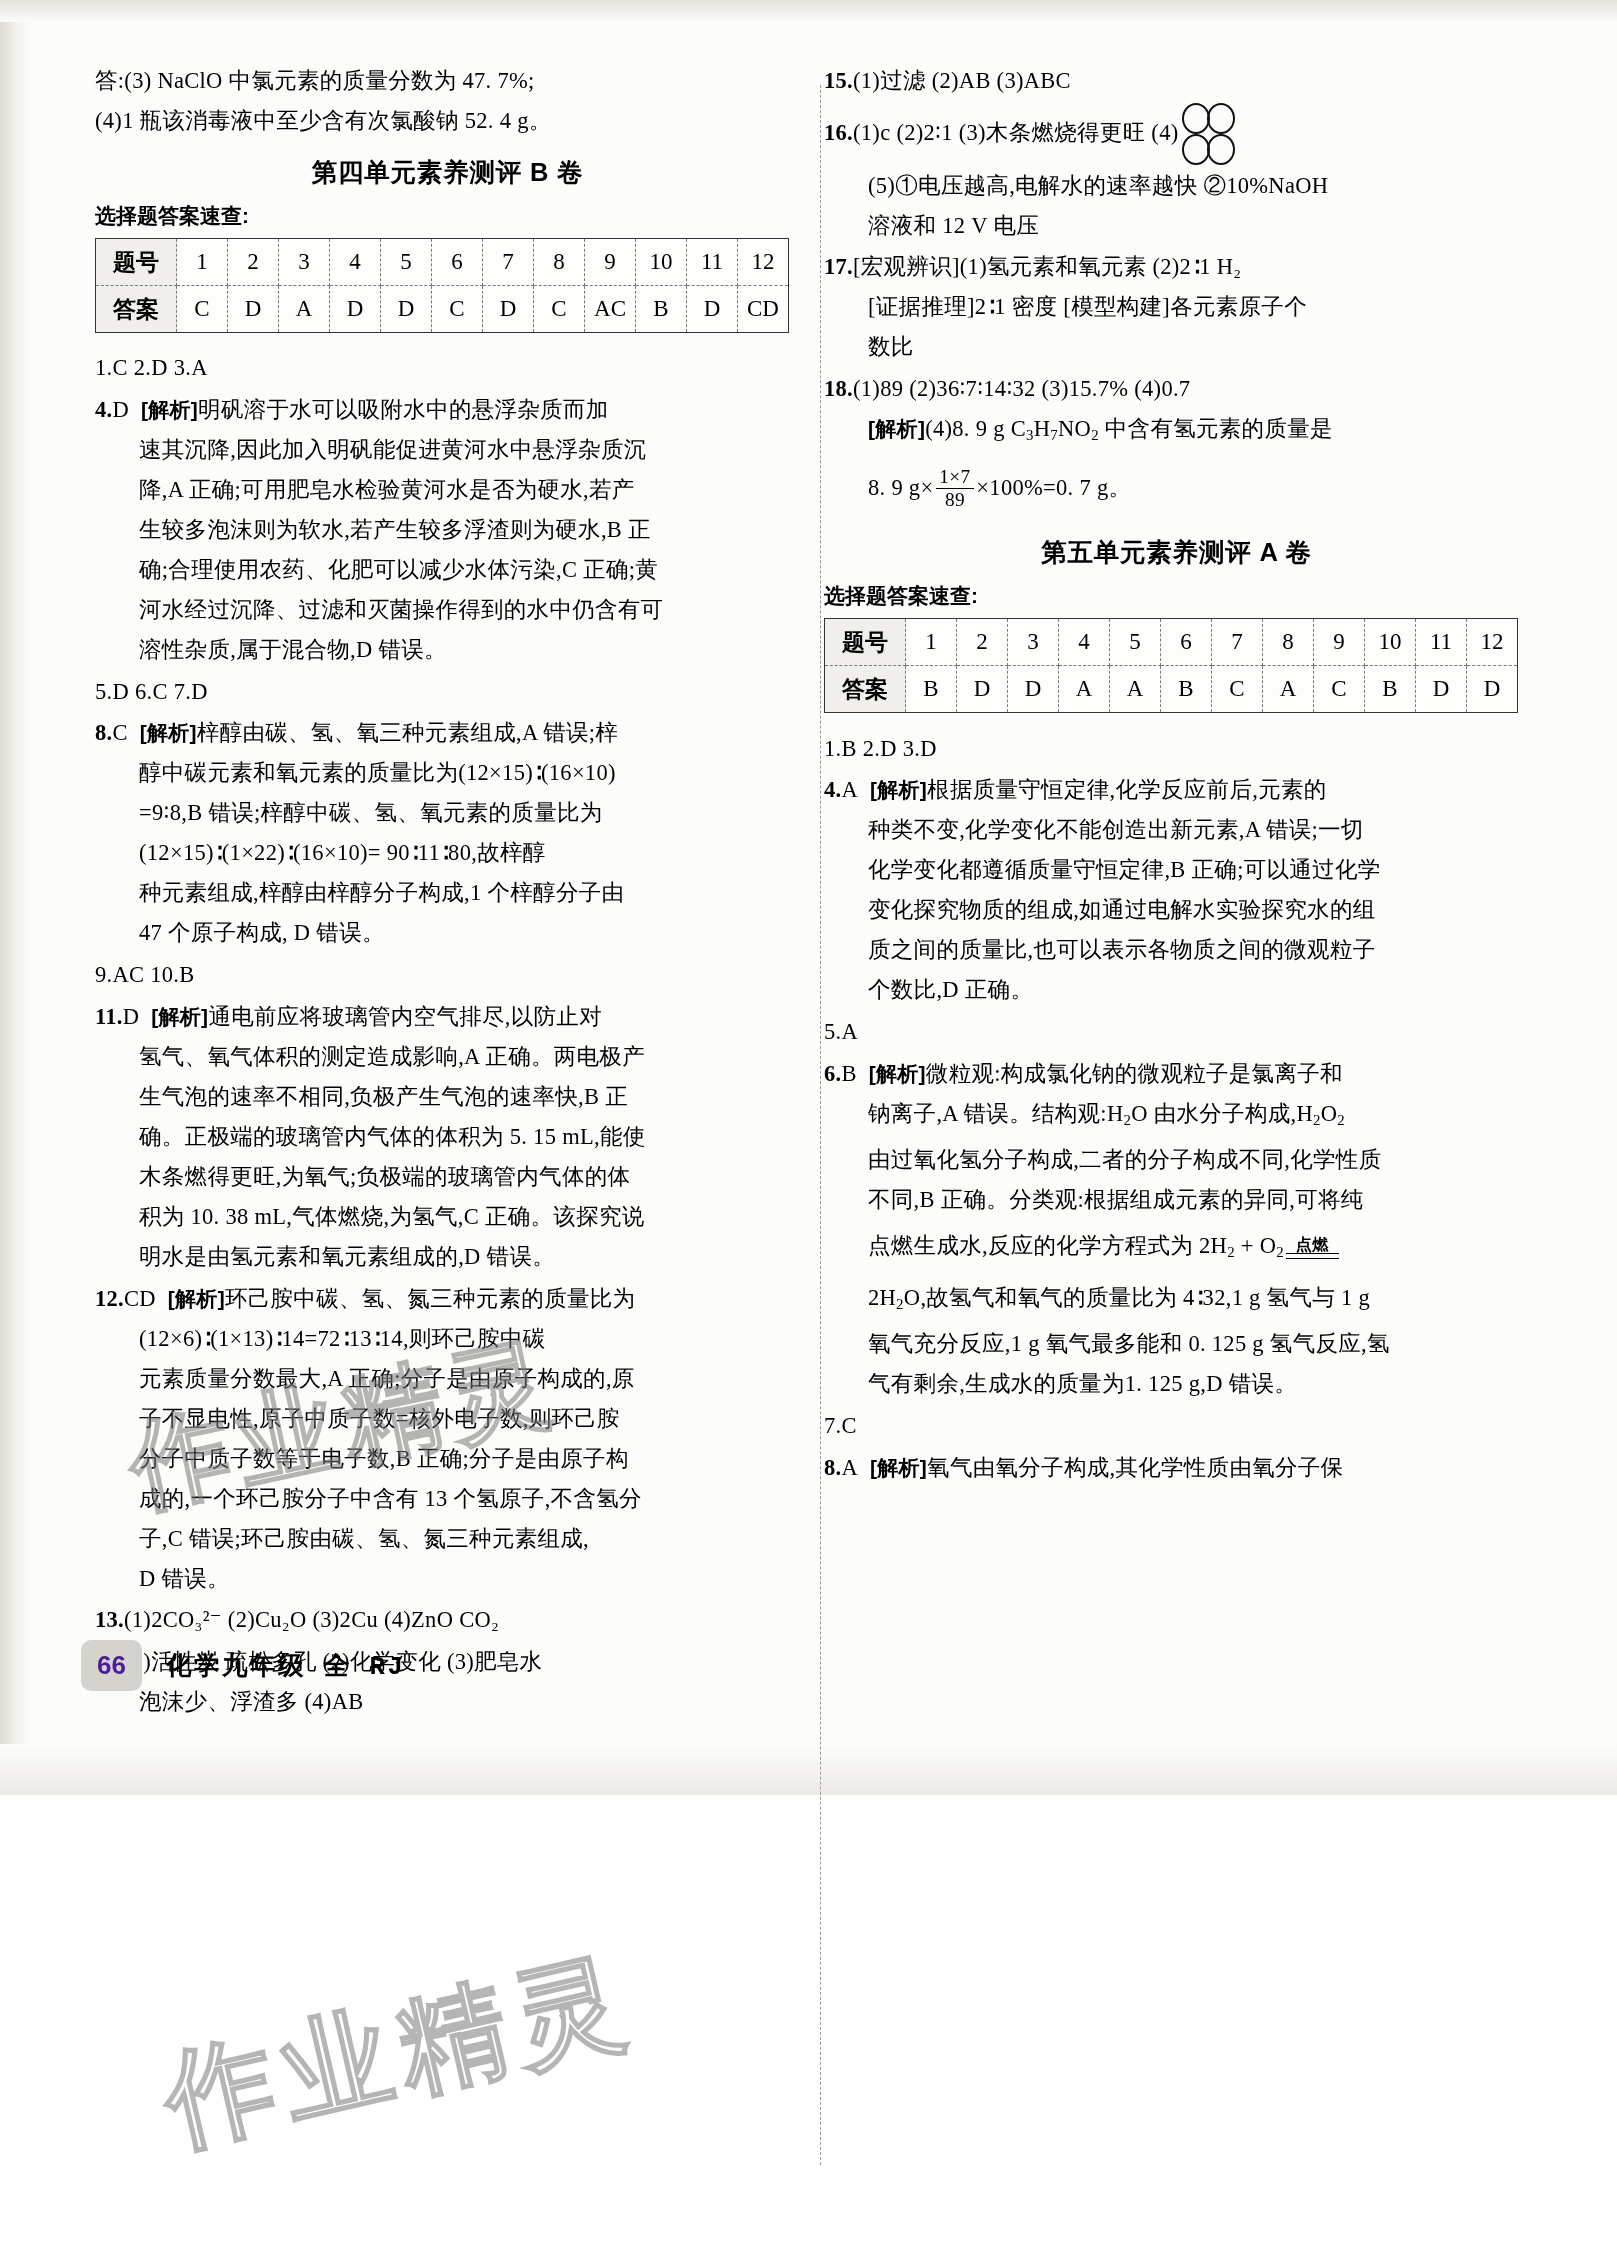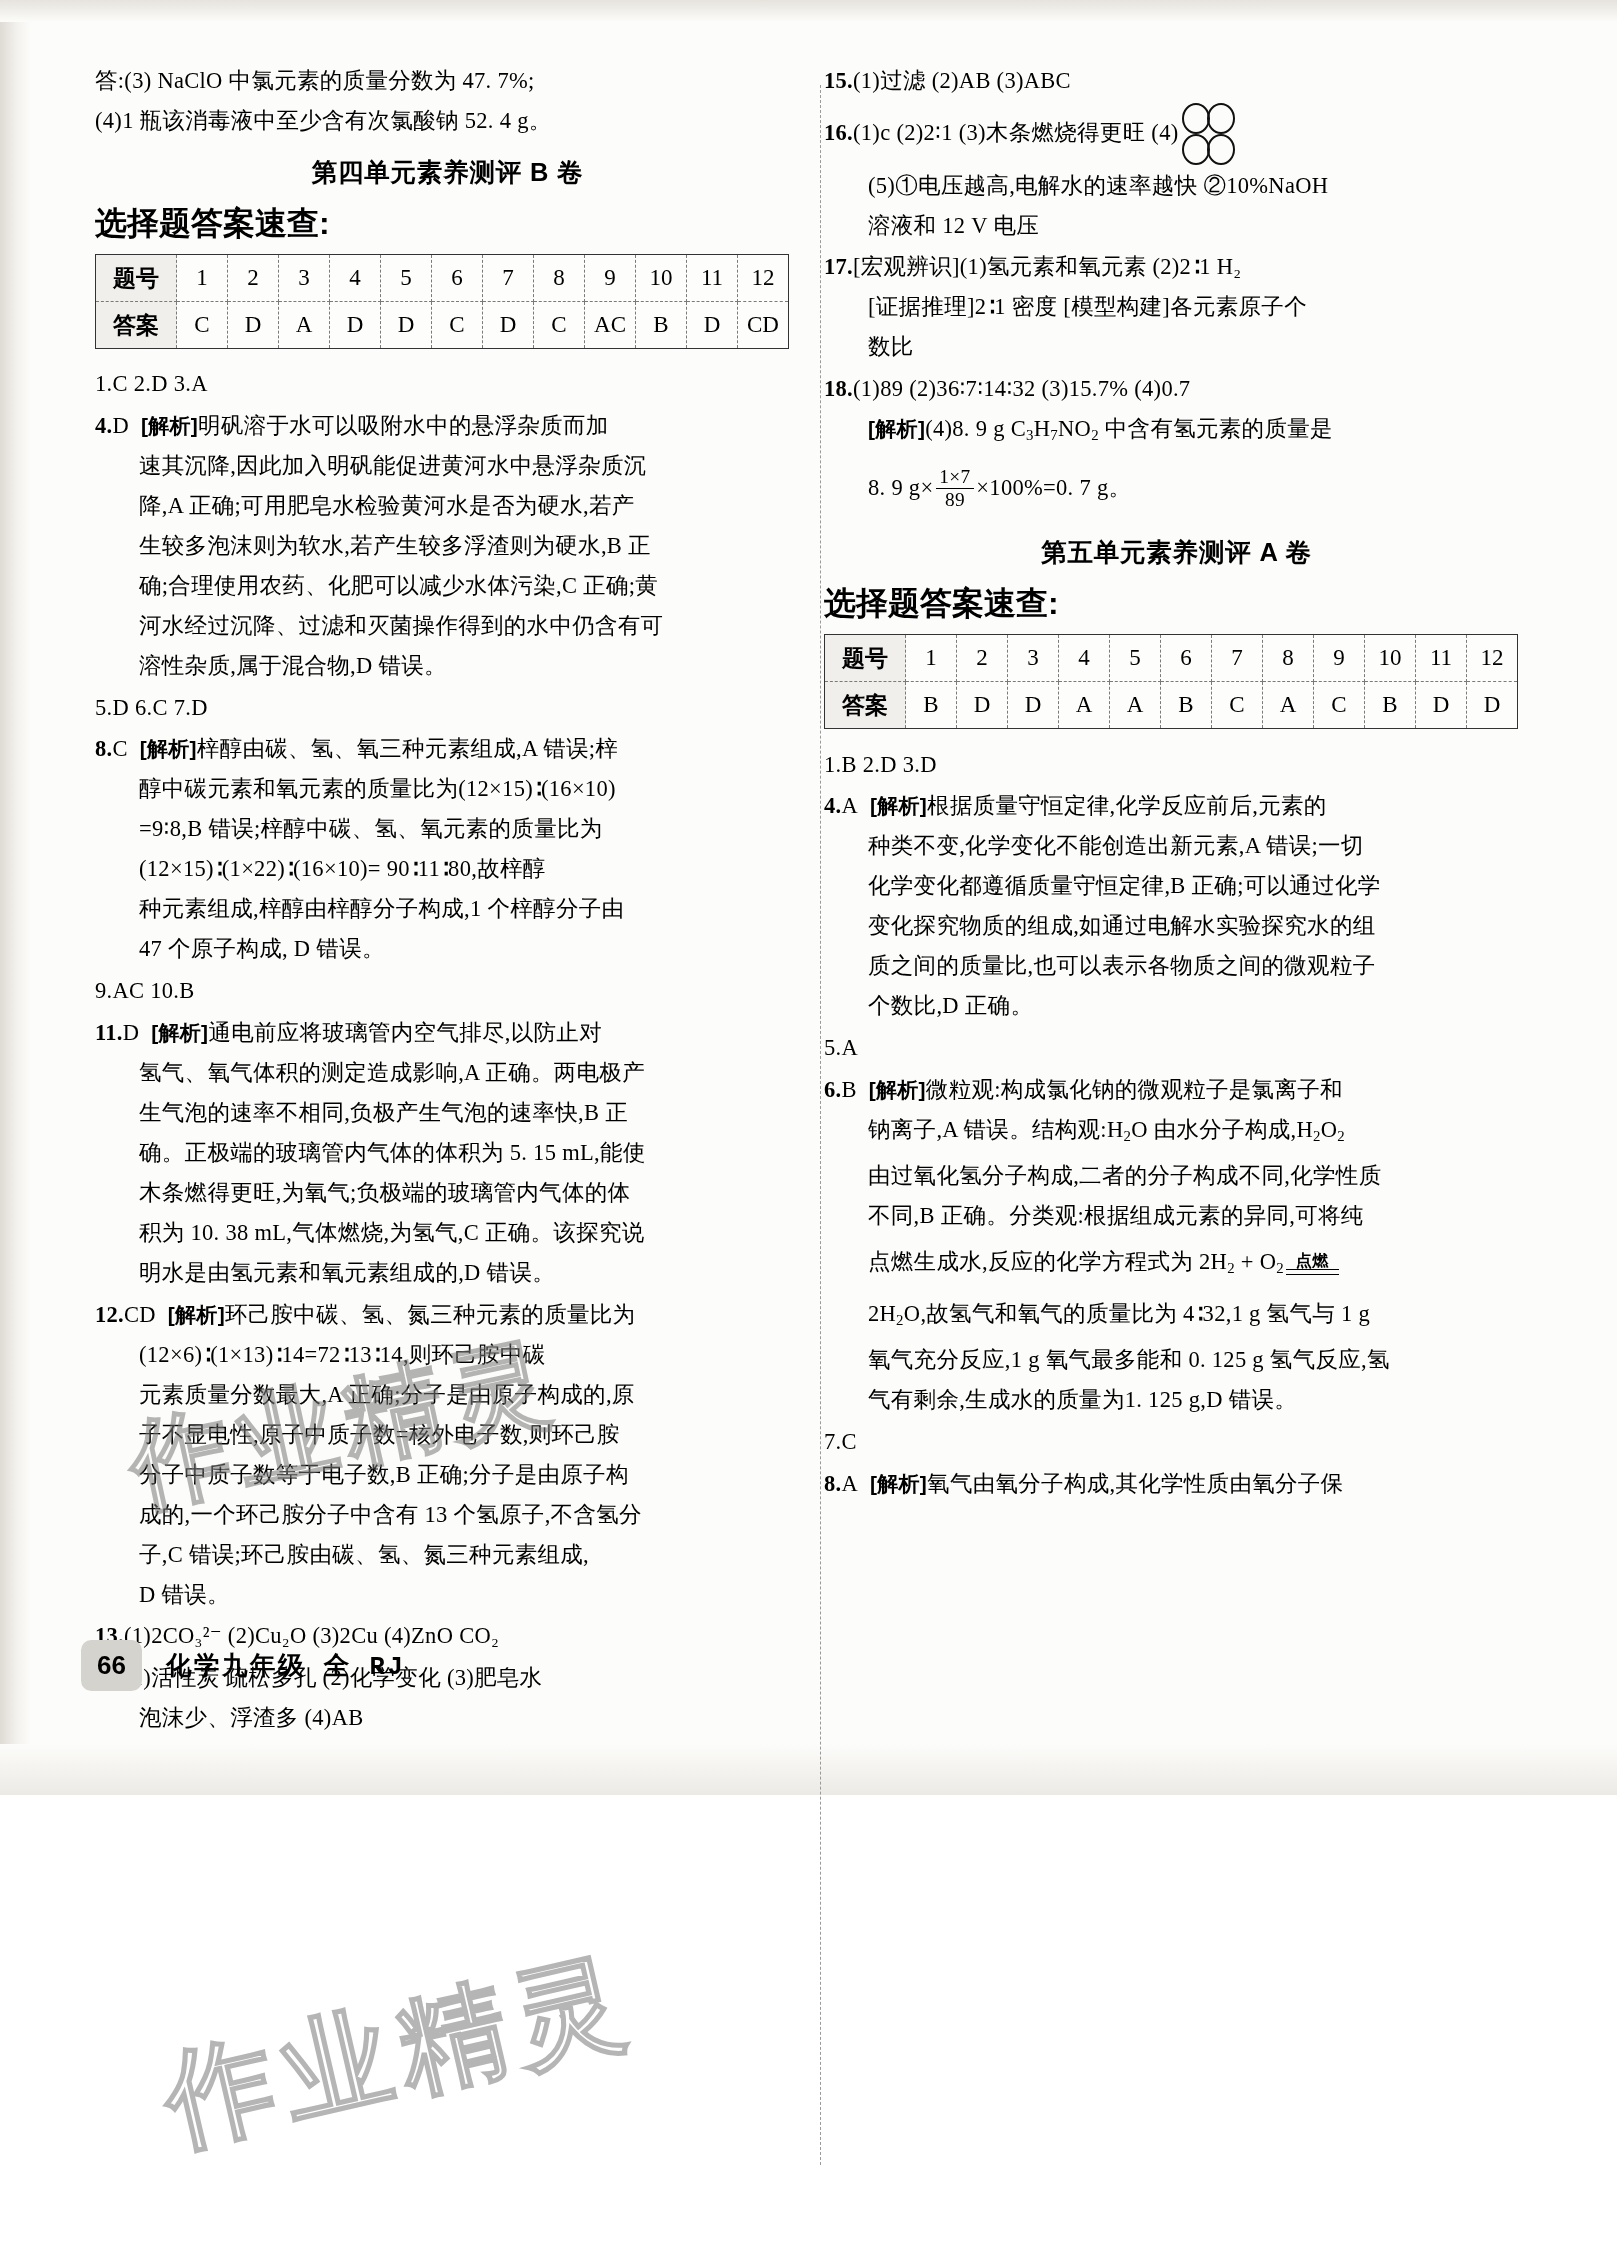--- a/index.html
+++ b/index.html
@@ -84,21 +84,21 @@
     text-align: center;
     font-family: "Liberation Sans", sans-serif;
     font-weight: bold;
     font-size: 25.5px;
     letter-spacing: 0.8px;
     margin: 13.6px 0 12px 0;
   }
   .section-label {
     font-family: "Liberation Sans", sans-serif;
     font-weight: bold;
-    font-size: 32px;
+    font-size: 21px;
     margin: 5.1px 0 8.5px 0;
   }
 
   
   table.ans {
     border-collapse: collapse;
     width: 694px;
     table-layout: fixed;
     margin-bottom: 15.3px;
     background: #fdfdfb;
@@ -183,21 +183,21 @@
     width: 61px;
     height: 51px;
     background: #d5d3ce;
     border-radius: 10.2px;
     display: flex;
     align-items: center;
     justify-content: center;
     font-family: "Liberation Sans", sans-serif;
     font-weight: bold;
     font-size: 26px;
-    color: #000000;
+    color: #4c1d95;
   }
   .footer-text {
     margin-left: 24px;
     font-family: Liberation Mono, monospace;
     font-weight: bold;
     font-size: 25.5px;
     letter-spacing: 2.5px;
   }
 
   

